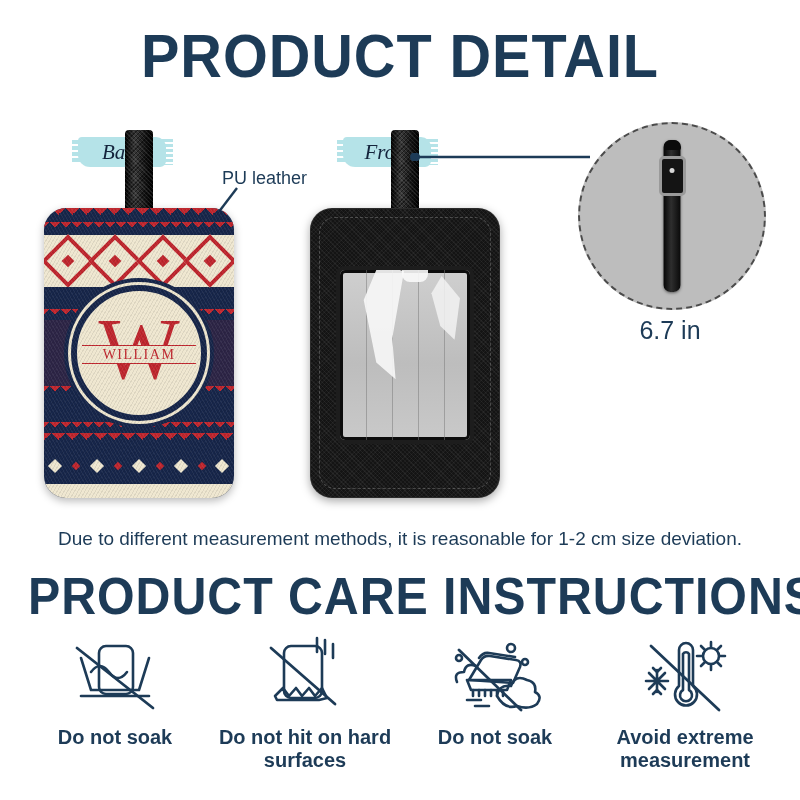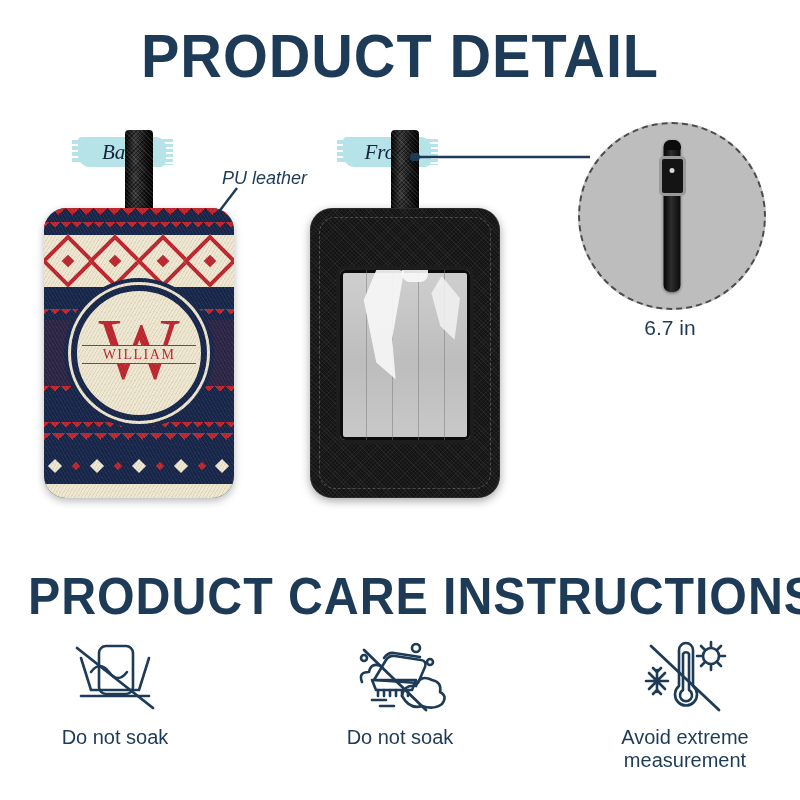--- a/index.html
+++ b/index.html
@@ -40,21 +40,21 @@
     display:flex;align-items:center;justify-content:center;
     font-family:"Liberation Serif", serif;font-style:italic;
     font-size:21px;color:#14243c;
   }
   #label-back{left:78px;top:133px;}
   #label-front{left:343px;top:133px;}
 
   
   #label-pu{
     position:absolute;left:222px;top:168px;font-size:18px;
-    color:#1d3b57;white-space:nowrap;font-style:italic;
+    color:#1d3b57;white-space:nowrap;
   }
   #pu-leader{position:absolute;left:196px;top:186px;width:44px;height:50px;}
 
   
   .tag-wrap{position:absolute;}
   .strap{
     position:absolute;left:50%;transform:translateX(-50%);
     width:28px;background:#1a1a1a;border-radius:4px;
     background-image:
       repeating-linear-gradient(45deg, rgba(255,255,255,.10) 0 1px, transparent 1px 3px),
@@ -186,39 +186,39 @@
   #strap-photo .buckle:after{
     content:"";position:absolute;left:50%;top:9px;transform:translateX(-50%);
     width:5px;height:5px;border-radius:50%;background:#d8d8d8;
   }
   #strap-photo .tip{
     position:absolute;left:50%;top:0;transform:translateX(-50%);
     width:17px;height:10px;border-radius:7px 7px 2px 2px;background:#0b0b0b;
   }
   #label-size{
     position:absolute;left:578px;top:316px;width:184px;text-align:center;
-    font-size:21px;color:#1d3b57;
+    font-size:25px;color:#1d3b57;
   }
 
   
   #note-deviation{
     position:absolute;left:0;top:528px;width:800px;text-align:center;
     font-size:19px;color:#1d3b57;
   }
 
   
   #care-row{
     position:absolute;left:0;top:632px;width:800px;
     display:flex;align-items:flex-start;justify-content:space-between;
     padding:0 26px;box-sizing:border-box;
   }
   .care-item{width:178px;display:flex;flex-direction:column;align-items:center;}
   .care-ico{height:88px;display:flex;align-items:center;justify-content:center;}
   .care-lab{
-    margin-top:6px;text-align:center;font-size:20px;font-weight:normal;
+    margin-top:6px;text-align:center;font-size:20px;font-weight:bold;
     color:#1d3b57;line-height:23px;
   }
 </style>
 </head>
 <body>
 
 <div class="page">
 
   <div class="headline" id="title-product-detail">PRODUCT DETAIL</div>
 
@@ -314,40 +314,54 @@
   </svg>
 
   <div id="callout-circle">
     <div id="strap-photo">
       <div class="tip"></div>
       <div class="buckle"></div>
     </div>
   </div>
   <div id="label-size">6.7 in</div>
 
+  <div id="note-deviation">Due to different measurement methods, it is reasonable for 1-2 cm size deviation.</div>
 
   <div class="headline" id="title-care">PRODUCT CARE INSTRUCTIONS</div>
 
   <div id="care-row">
 
     <div class="care-item">
       <div class="care-ico">
         <svg width="100" height="84" viewBox="0 0 100 84">
           <g fill="none" stroke="#1d3b57" stroke-width="2.6" stroke-linecap="round" stroke-linejoin="round">
             <path d="M16 24 L26 56 H74 L84 24"></path>
             <path d="M16 62 H84"></path>
             <rect x="34" y="12" width="34" height="48" rx="7"></rect>
             <path d="M26 38 q9 -12 18 0 t18 0"></path>
           </g>
           <line x1="12" y1="14" x2="88" y2="74" stroke="#1d3b57" stroke-width="2.8" stroke-linecap="round"></line>
         </svg>
       </div>
       <div class="care-lab">Do not soak</div>
     </div>
 
+    <div class="care-item">
+      <div class="care-ico">
+        <svg width="100" height="84" viewBox="0 0 100 84">
+          <g fill="none" stroke="#1d3b57" stroke-width="2.6" stroke-linecap="round" stroke-linejoin="round">
+            <rect x="29" y="12" width="38" height="52" rx="7"></rect>
+            <path d="M62 4 V18 M70 6 V20 M78 10 V24"></path>
+            <path d="M20 62 l8 -8 6 8 7 -8 6 8 7 -8 6 8 7 -8 5 10 -8 2 -42 0 z"></path>
+          </g>
+          <line x1="16" y1="14" x2="80" y2="70" stroke="#1d3b57" stroke-width="2.8" stroke-linecap="round"></line>
+        </svg>
+      </div>
+      <div class="care-lab">Do not hit on hard surfaces</div>
+    </div>
 
     <div class="care-item">
       <div class="care-ico">
         <svg width="100" height="84" viewBox="0 0 100 84">
           <g fill="none" stroke="#1d3b57" stroke-width="2.6" stroke-linecap="round" stroke-linejoin="round">
             <path d="M24 46 L36 26 q3 -5 9 -4 l26 4 q6 1 4 7 l-7 16 z"></path>
             <path d="M34 24 q4 -6 10 -5 l26 4"></path>
             <path d="M22 46 h44 l-4 10 H26 z"></path>
             <path d="M28 56 v6 M34 56 v6 M40 56 v6 M46 56 v6 M52 56 v6 M58 56 v6"></path>
             <path d="M22 66 h14 M30 72 h14"></path>

